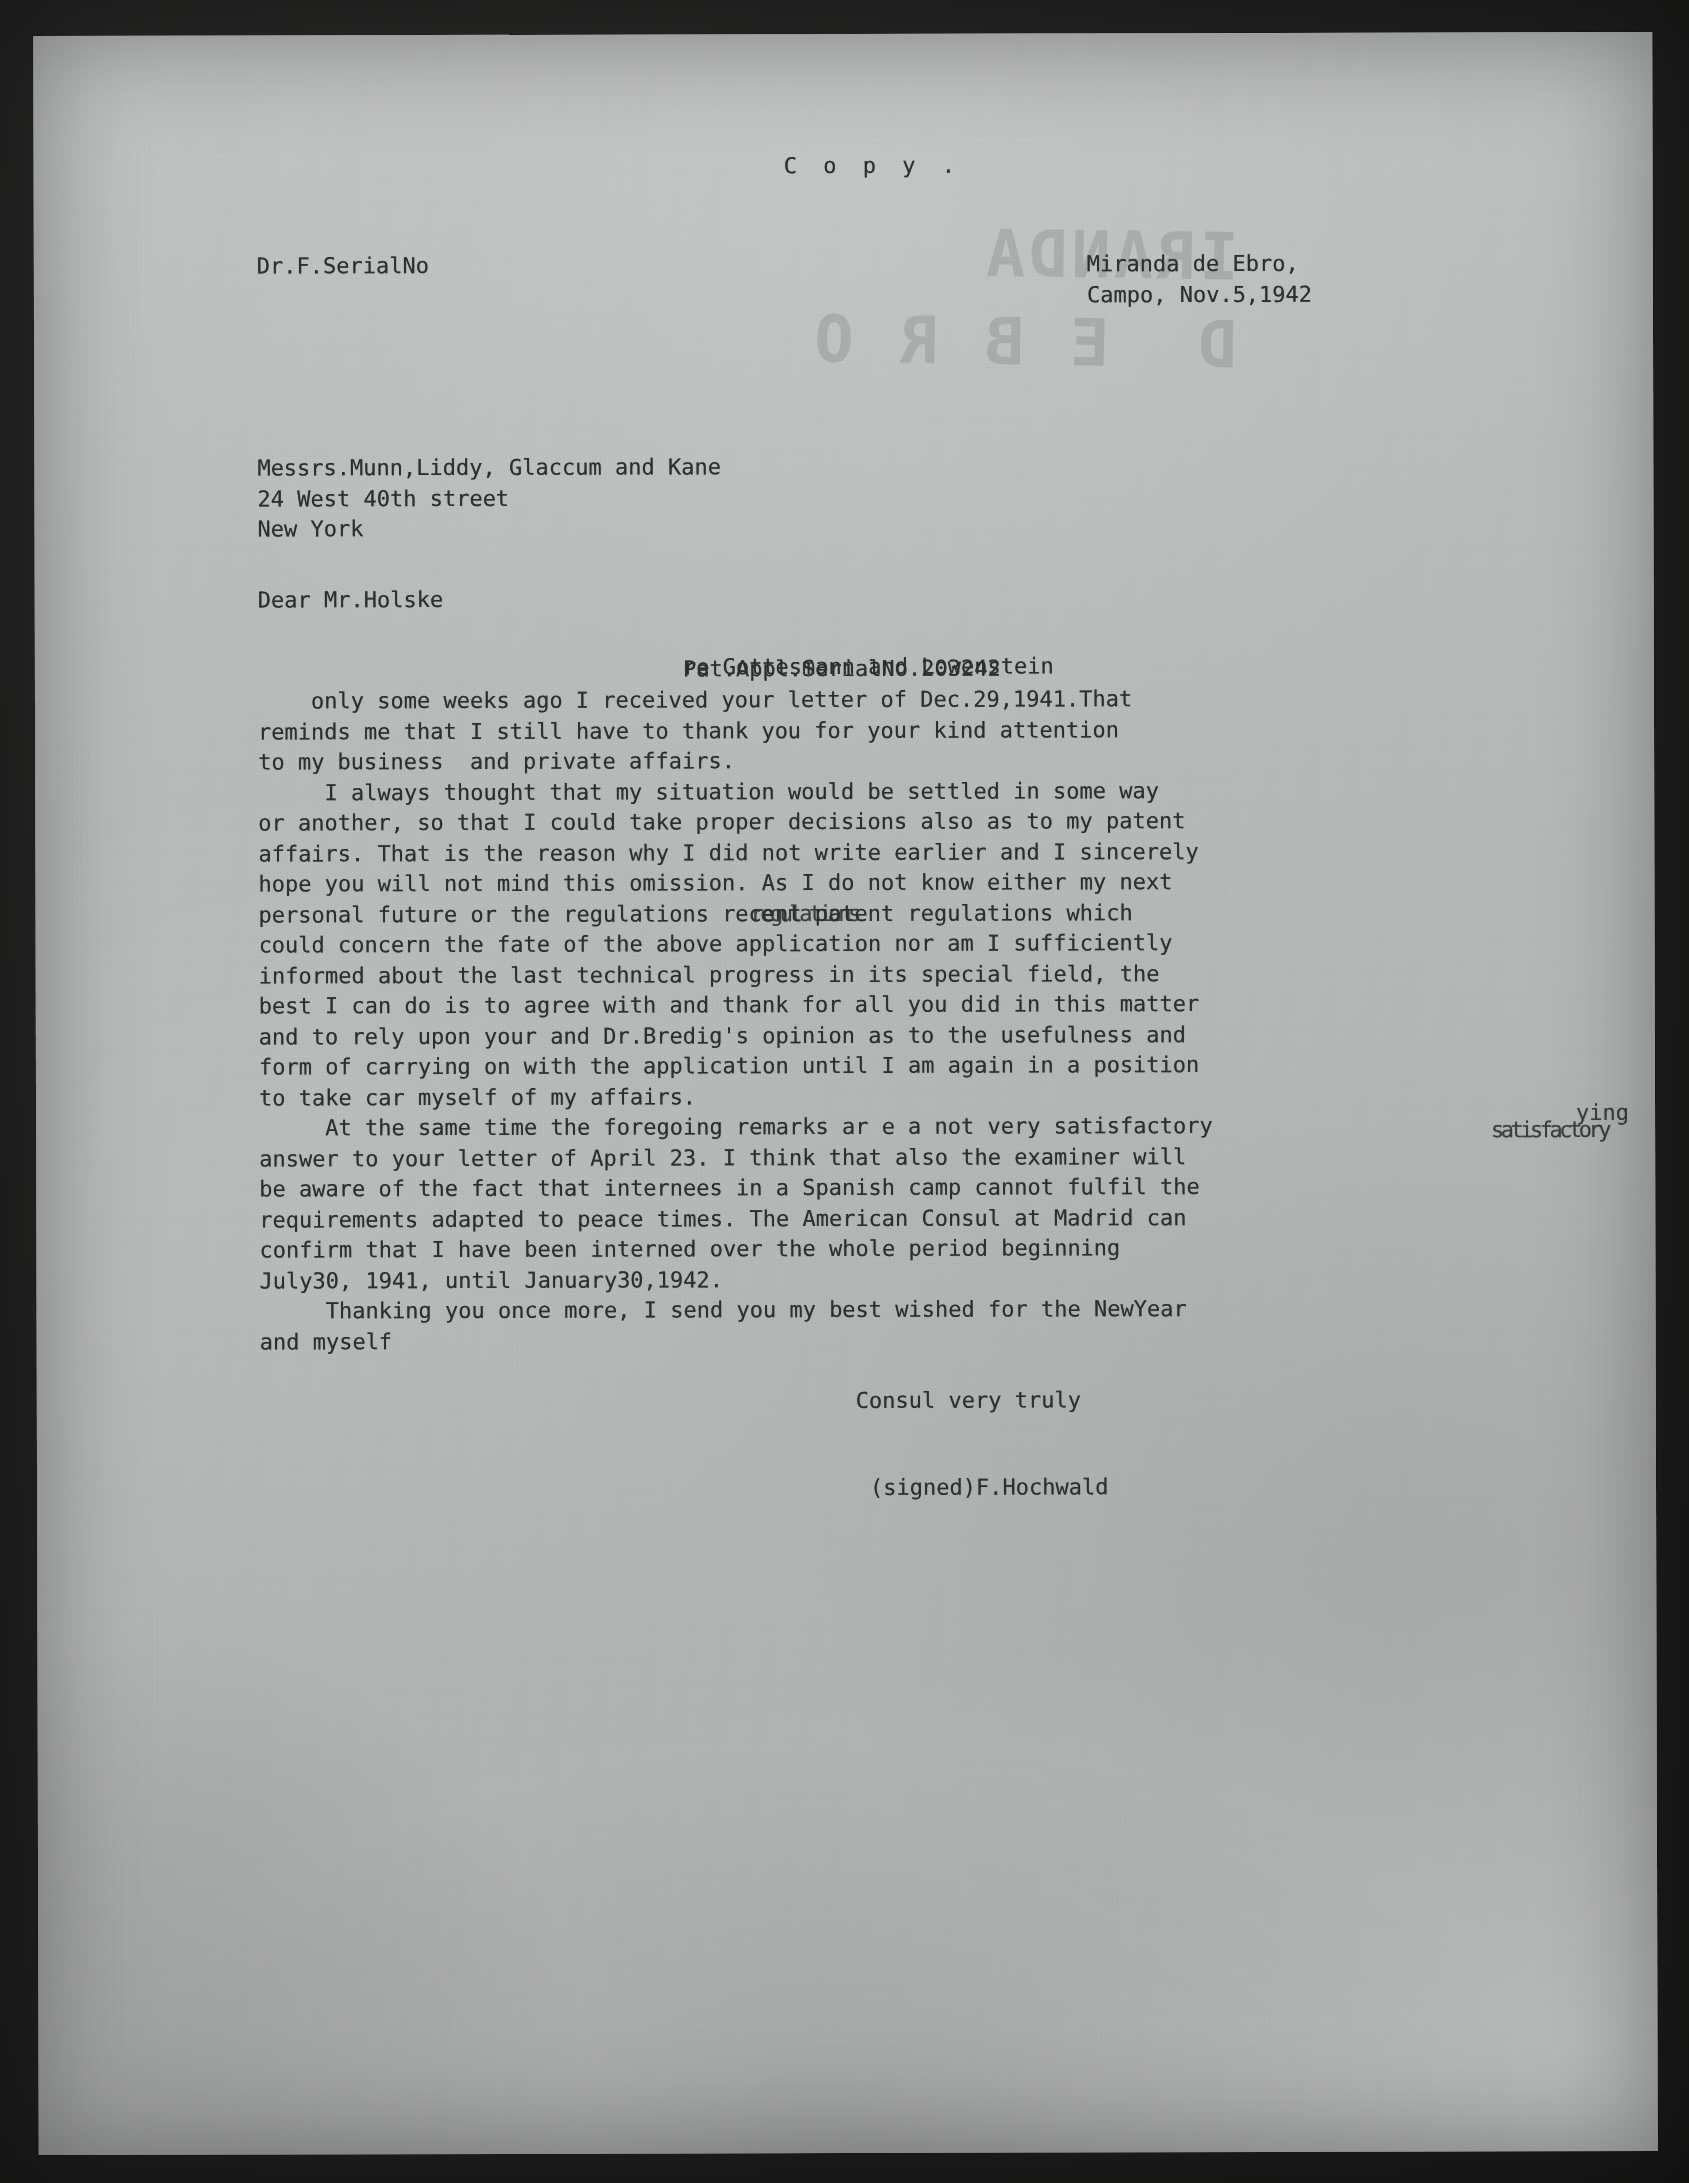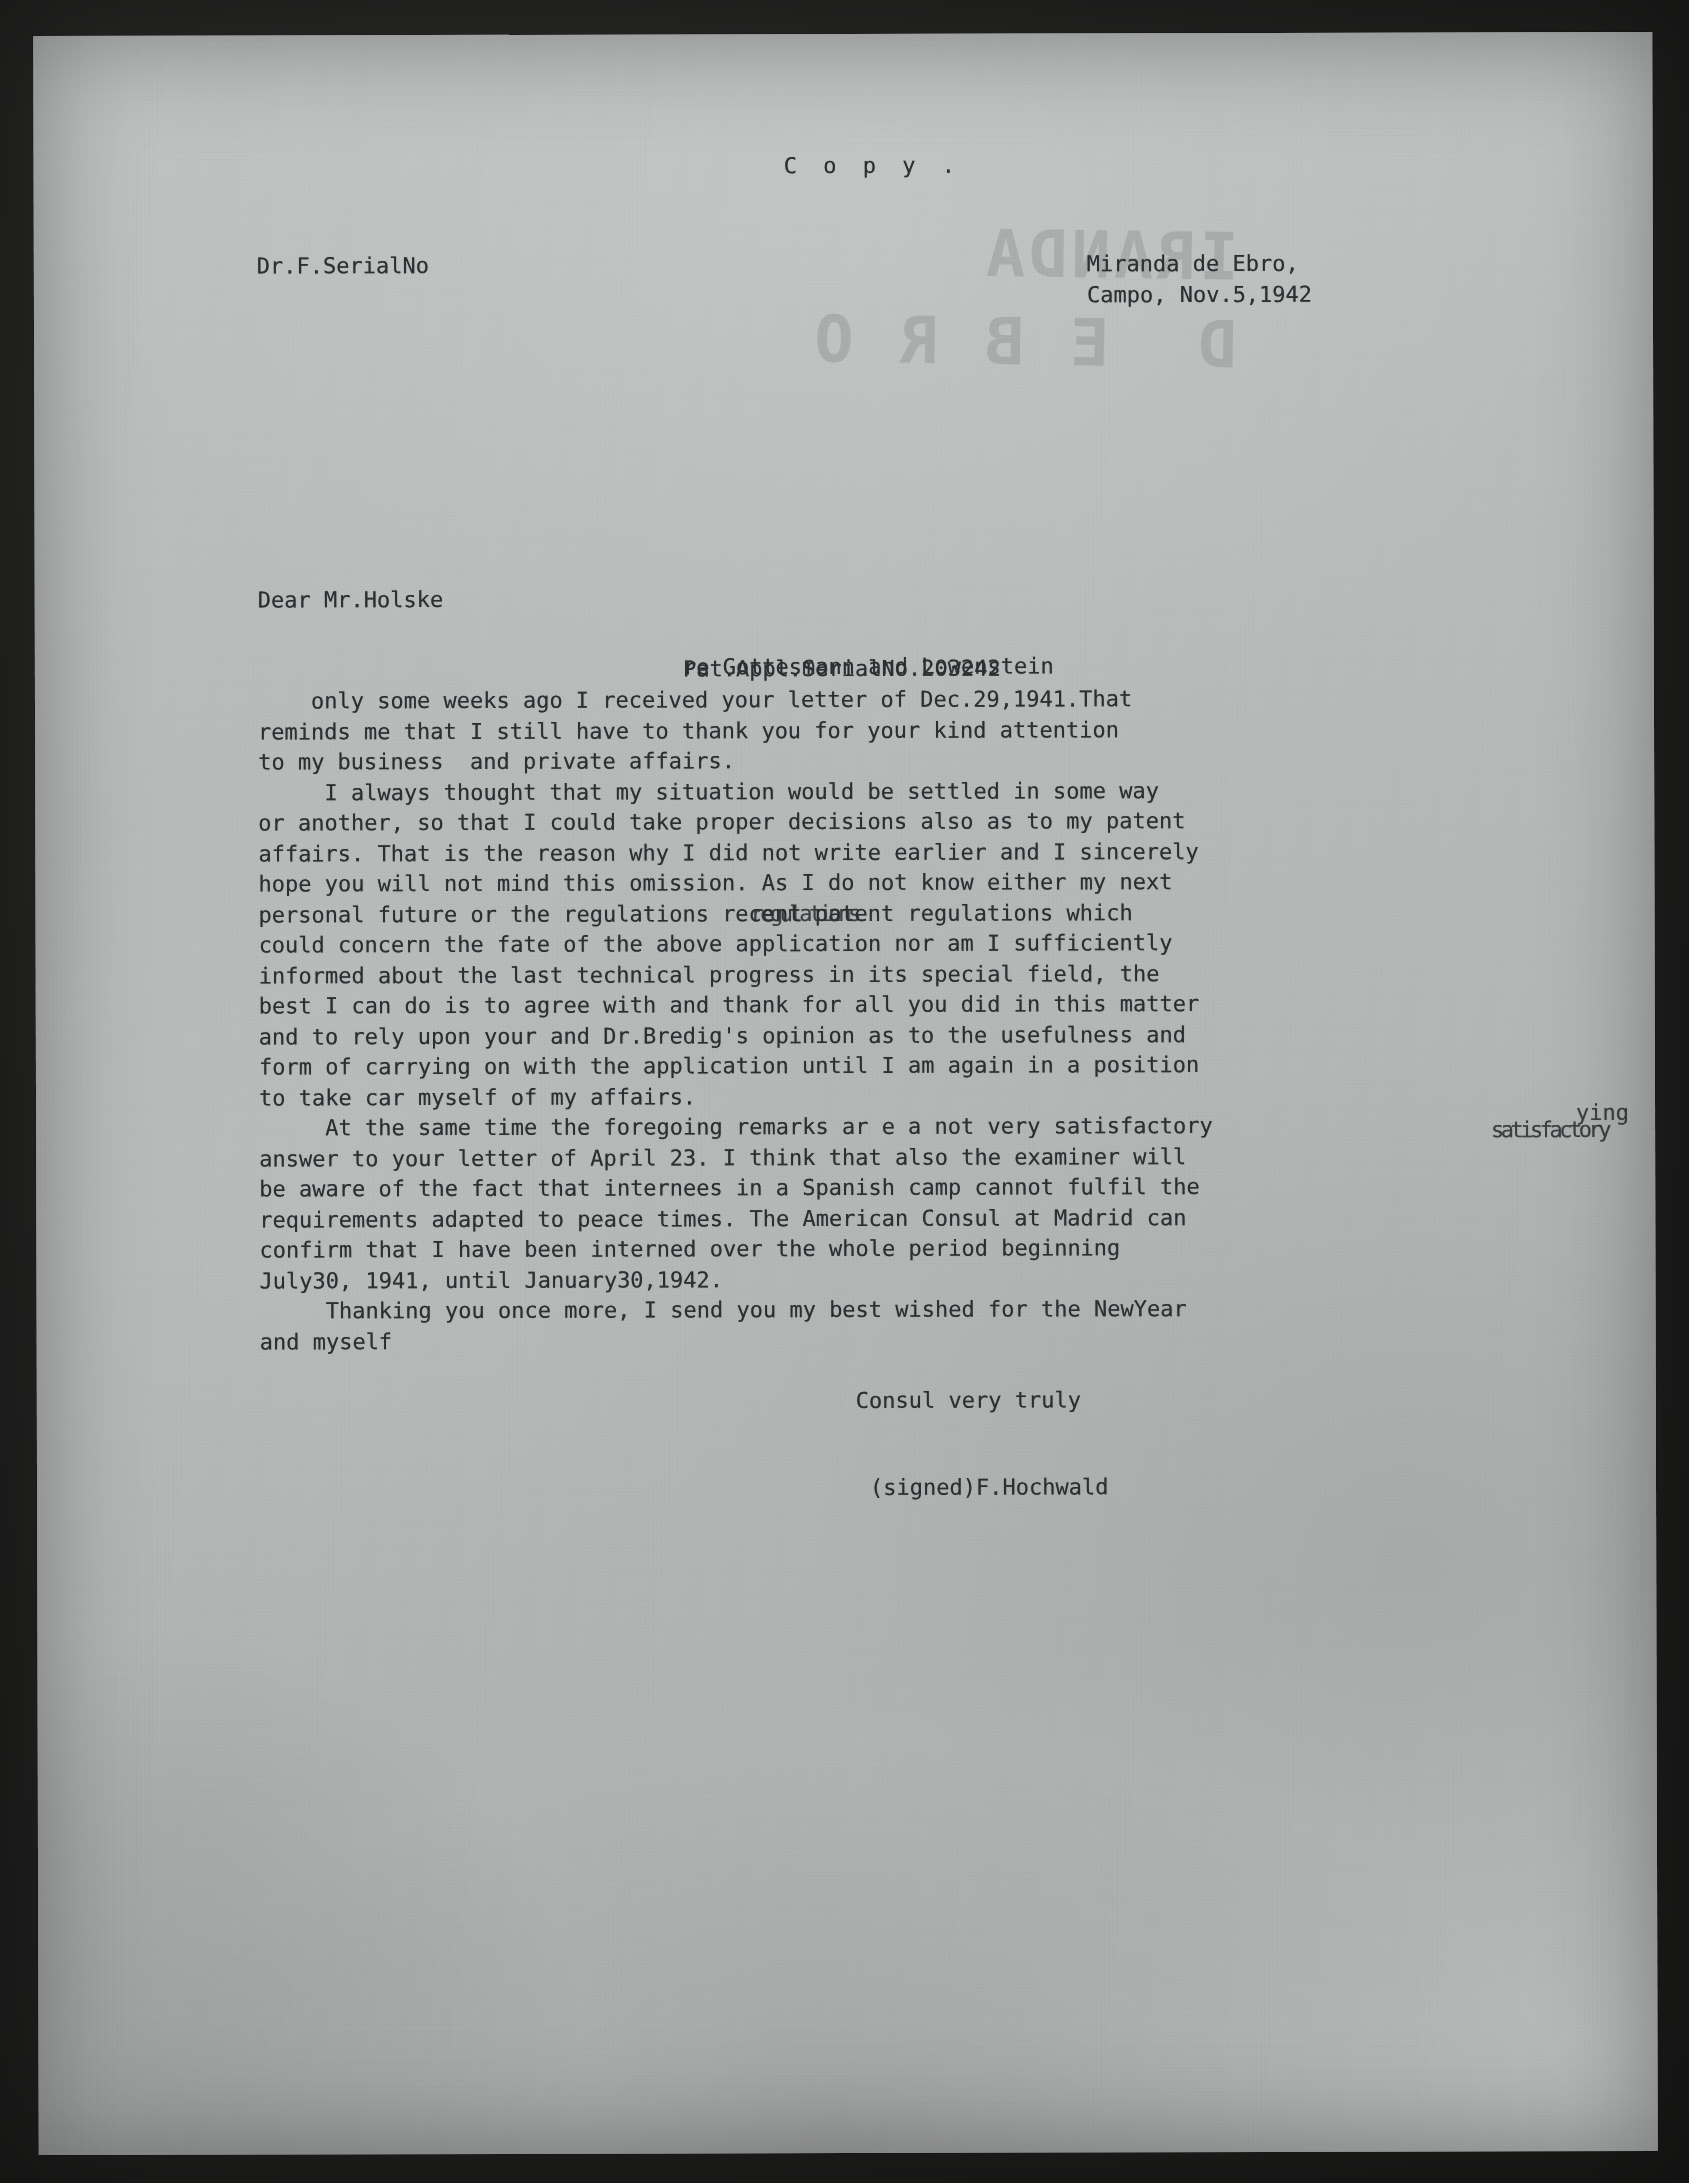--- a/index.html
+++ b/index.html
@@ -145,20 +145,23 @@
 
   <div id="typescript">
 
     <div class="ln" id="doc-title">C o p y .</div>
 
     <div class="ln" id="addressee-block">Dr.F.SerialNo</div>
 
     <div class="ln" id="dateline-block"><span>Miranda de Ebro,</span>
 <span>Campo, Nov.5,1942</span></div>
 
+    <div class="ln" id="recipient-block"><span>Messrs.Munn,Liddy, Glaccum and Kane</span>
+<span>24 West 40th street</span>
+<span>New York</span></div>
 
     <div class="ln" id="salutation">Dear Mr.Holske</div>
 
     <div class="ln" id="re-line-1">re Gottesmann and Lowenstein</div>
     <div class="ln" id="re-line-2">Pat.Appl.SerialNo.203242</div>
 
     <div class="ln" id="body-block"><span>    only some weeks ago I received your letter of Dec.29,1941.That</span>
 <span>reminds me that I still have to thank you for your kind attention</span>
 <span>to my business  and private affairs.</span>
 <span>     I always thought that my situation would be settled in some way</span>

